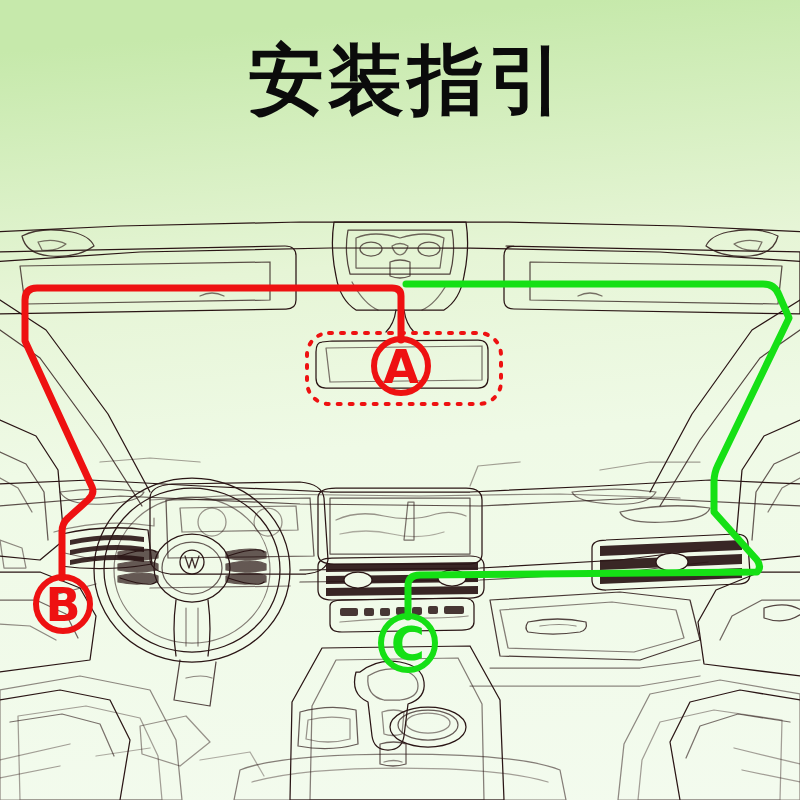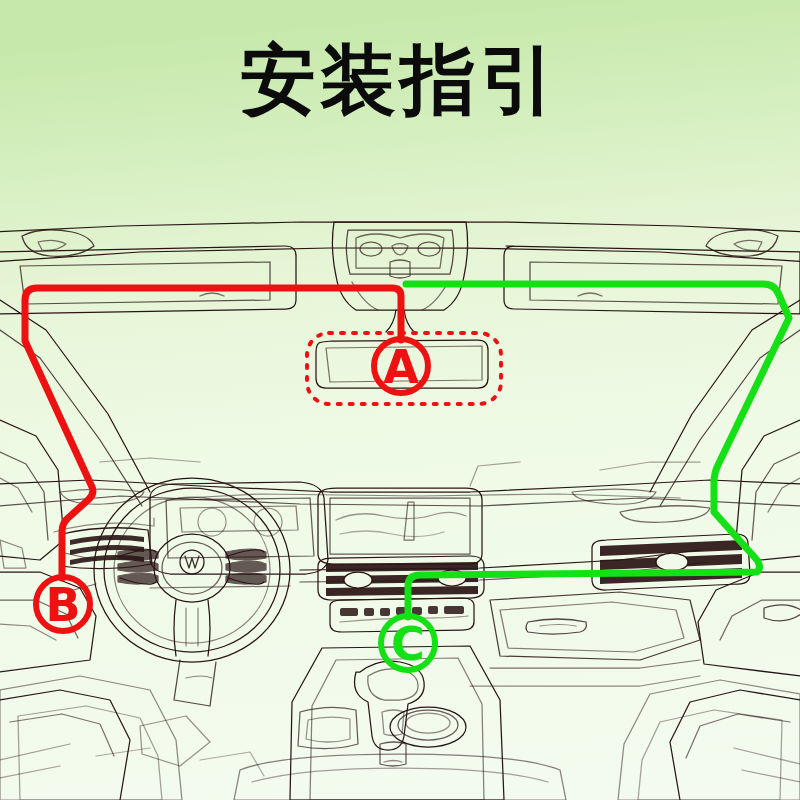--- a/index.html
+++ b/index.html
@@ -6,21 +6,21 @@
   body{
     width:800px;height:800px;overflow:hidden;
     font-family:"Liberation Sans","DejaVu Sans",sans-serif;
   }
   #stage{
     position:relative;width:800px;height:800px;overflow:hidden;
     background:linear-gradient(175deg,#c6e9ab 0%,#d7efc2 18%,#e6f5d6 34%,#effae6 52%,#f2fbec 70%,#f3fbee 100%);
   }
   
   #header{
-    position:absolute;left:0;top:0;width:740px;height:215px;
+    position:absolute;left:8px;top:0;width:740px;height:215px;
     z-index:40;pointer-events:none;
   }
   #title{
     position:absolute;left:0;top:40px;width:800px;
     text-align:center;
     font-size:76px;line-height:80px;font-weight:bold;
     color:#0b0b0b;letter-spacing:4px;
     font-family:"DejaVu Sans","Liberation Sans",sans-serif;
   }
   #subtitle{

